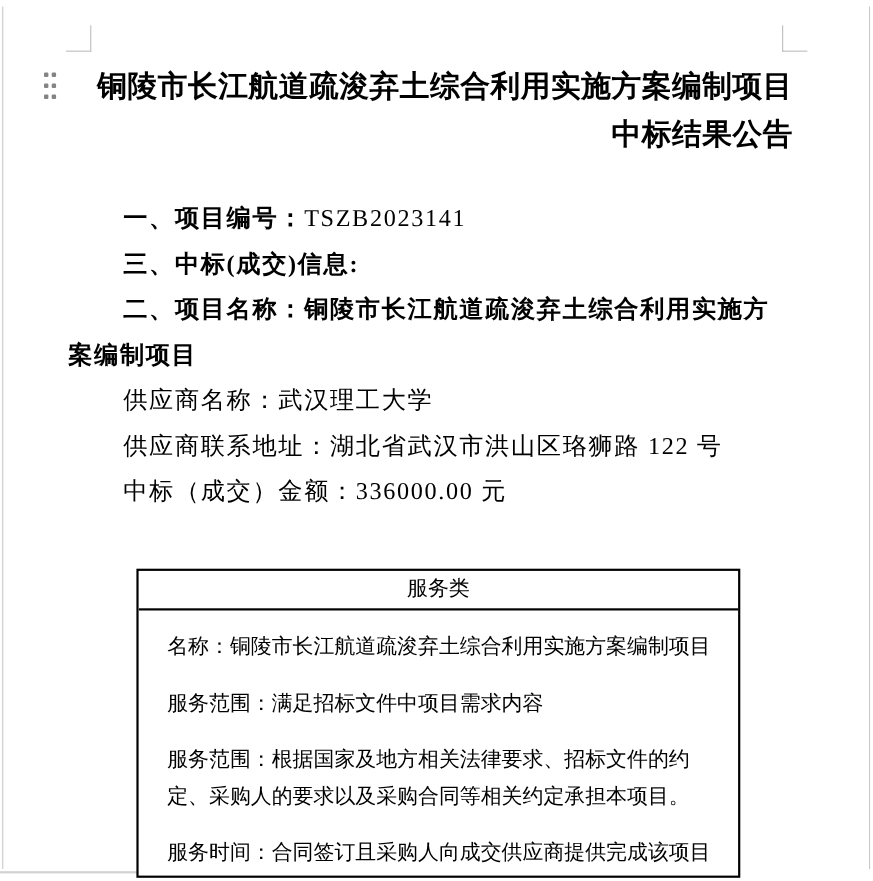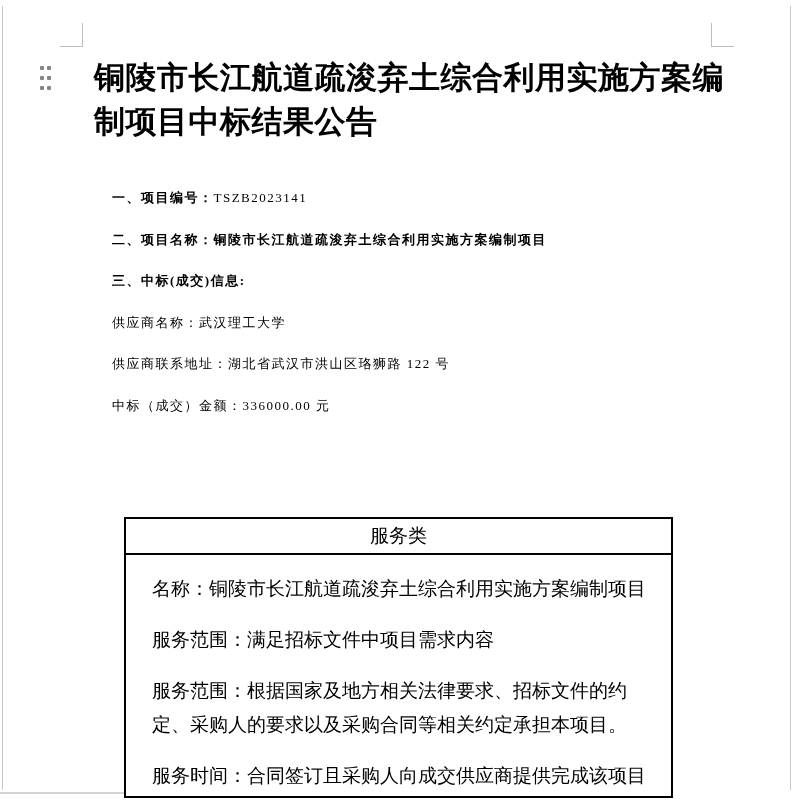--- a/index.html
+++ b/index.html
@@ -22,29 +22,29 @@
   .crop-right{left:711px;border-left:1px solid #bdbdbd;border-bottom:1px solid #bdbdbd;}
   
   .drag-handle{
     position:absolute;left:40px;top:66px;
     display:grid;grid-template-columns:4px 4px;grid-auto-rows:4px;
     column-gap:3px;row-gap:6px;cursor:move;
   }
   .drag-handle .dot{width:4px;height:4px;background:#848484;border-radius:1px;}
   
   .title{
-    position:absolute;top:56px;left:94px;width:640px;
-    margin:0;text-align:left;
-    font-size:31px;letter-spacing:0.5px;font-weight:bold;
+    position:absolute;top:56px;left:81px;width:640px;
+    margin:0;text-align:right;
+    font-size:27px;letter-spacing:0.5px;font-weight:bold;
     line-height:44px;
   }
   
   .body-text{
     position:absolute;left:62px;top:177px;width:652px;
-    font-size:13px;letter-spacing:1.5px;line-height:41.5px;
+    font-size:22px;letter-spacing:1.5px;line-height:41.5px;
   }
   .body-text p{margin:0;text-indent:50px;}
   .body-text .b{font-weight:bold;}
   .body-text .n{font-weight:normal;}
   
   .doc-table{
     position:absolute;left:124px;top:517px;width:549px;height:281px;
     box-sizing:border-box;border:2px solid #000000;overflow:hidden;
     font-size:19px;letter-spacing:0;
   }
@@ -73,22 +73,22 @@
     <span class="dot"></span>
     <span class="dot"></span>
     <span class="dot"></span>
     <span class="dot"></span>
   </div>
 
   <h1 class="title">铜陵市长江航道疏浚弃土综合利用实施方案编制项目中标结果公告</h1>
 
   <div class="body-text">
     <p><span class="b">一、项目编号：</span><span class="n">TSZB2023141</span></p>
+    <p><span class="b">三、中标(成交)信息:</span><span class="n"></span></p>
     <p><span class="b">二、项目名称：铜陵市长江航道疏浚弃土综合利用实施方案编制项目</span><span class="n"></span></p>
-    <p><span class="b">三、中标(成交)信息:</span><span class="n"></span></p>
     <p><span class="b"></span><span class="n">供应商名称：武汉理工大学</span></p>
     <p><span class="b"></span><span class="n">供应商联系地址：湖北省武汉市洪山区珞狮路 122 号</span></p>
     <p><span class="b"></span><span class="n">中标（成交）金额：336000.00 元</span></p>
   </div>
 
   <div class="doc-table">
     <div class="t-header">服务类</div>
     <div class="t-body">
       <p>名称：铜陵市长江航道疏浚弃土综合利用实施方案编制项目</p>
       <p>服务范围：满足招标文件中项目需求内容</p>

